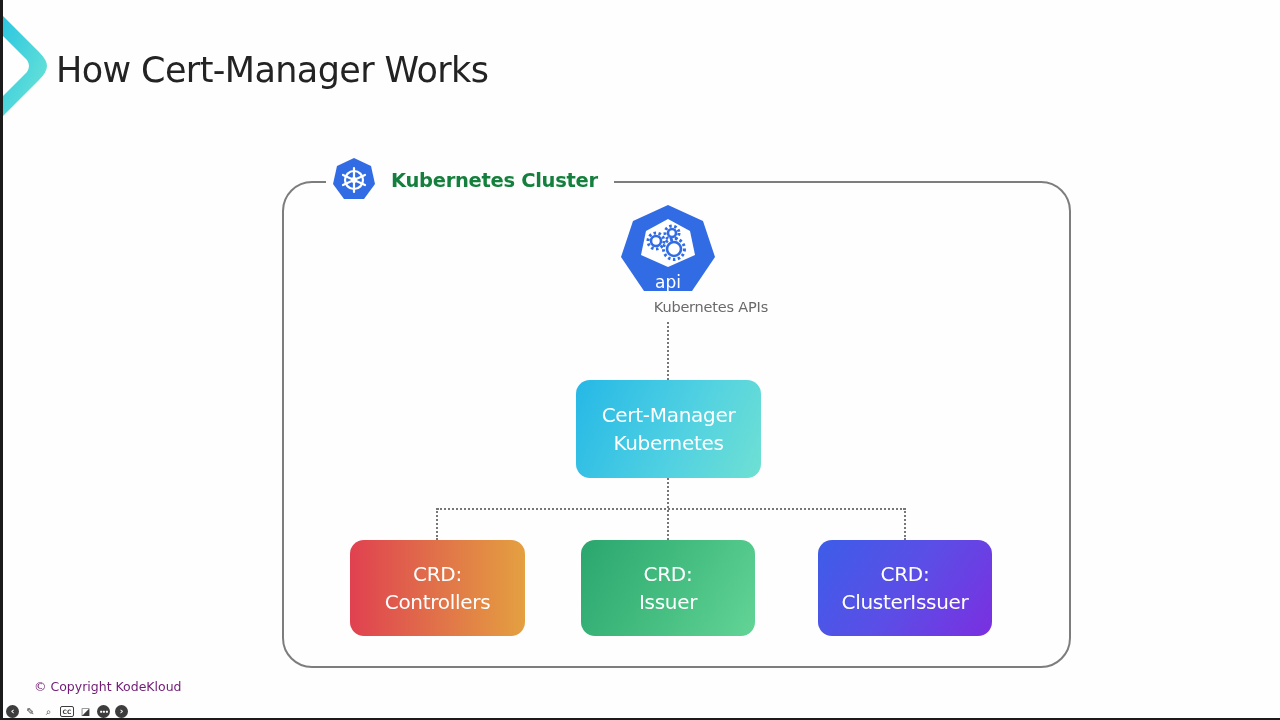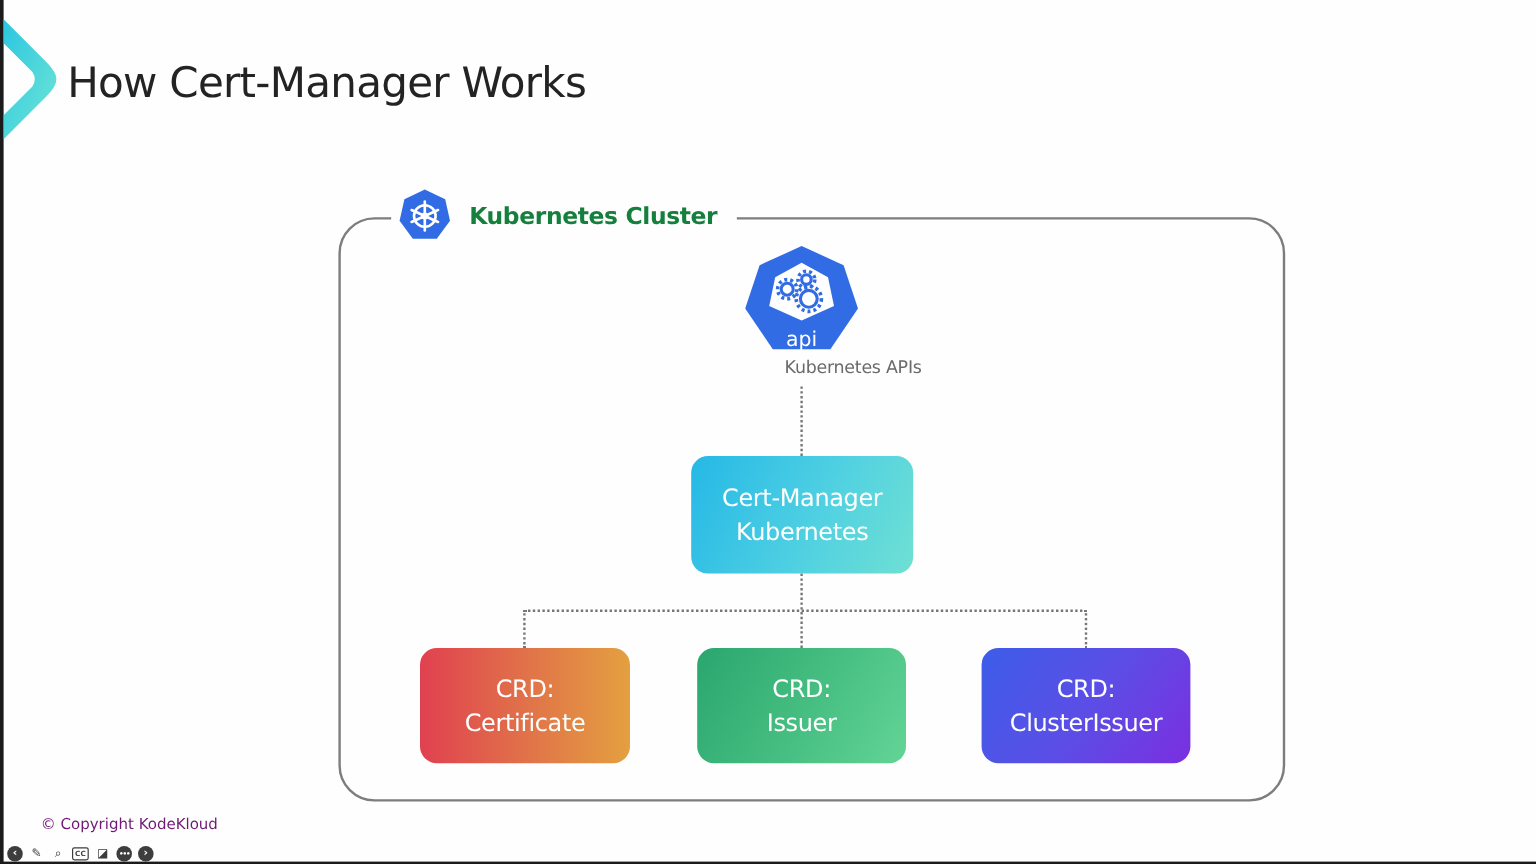--- a/index.html
+++ b/index.html
@@ -131,21 +131,21 @@
   <div class="box controllers">
     <div>
       <span>Cert-Manager</span>
       <span>Kubernetes</span>
     </div>
   </div>
 
   <div class="box crd-cert">
     <div>
       <span>CRD:</span>
-      <span>Certificate</span>
+      <span>Controllers</span>
     </div>
   </div>
   <div class="box crd-issuer">
     <div>
       <span>CRD:</span>
       <span>Issuer</span>
     </div>
   </div>
   <div class="box crd-clusterissuer">
     <div>

